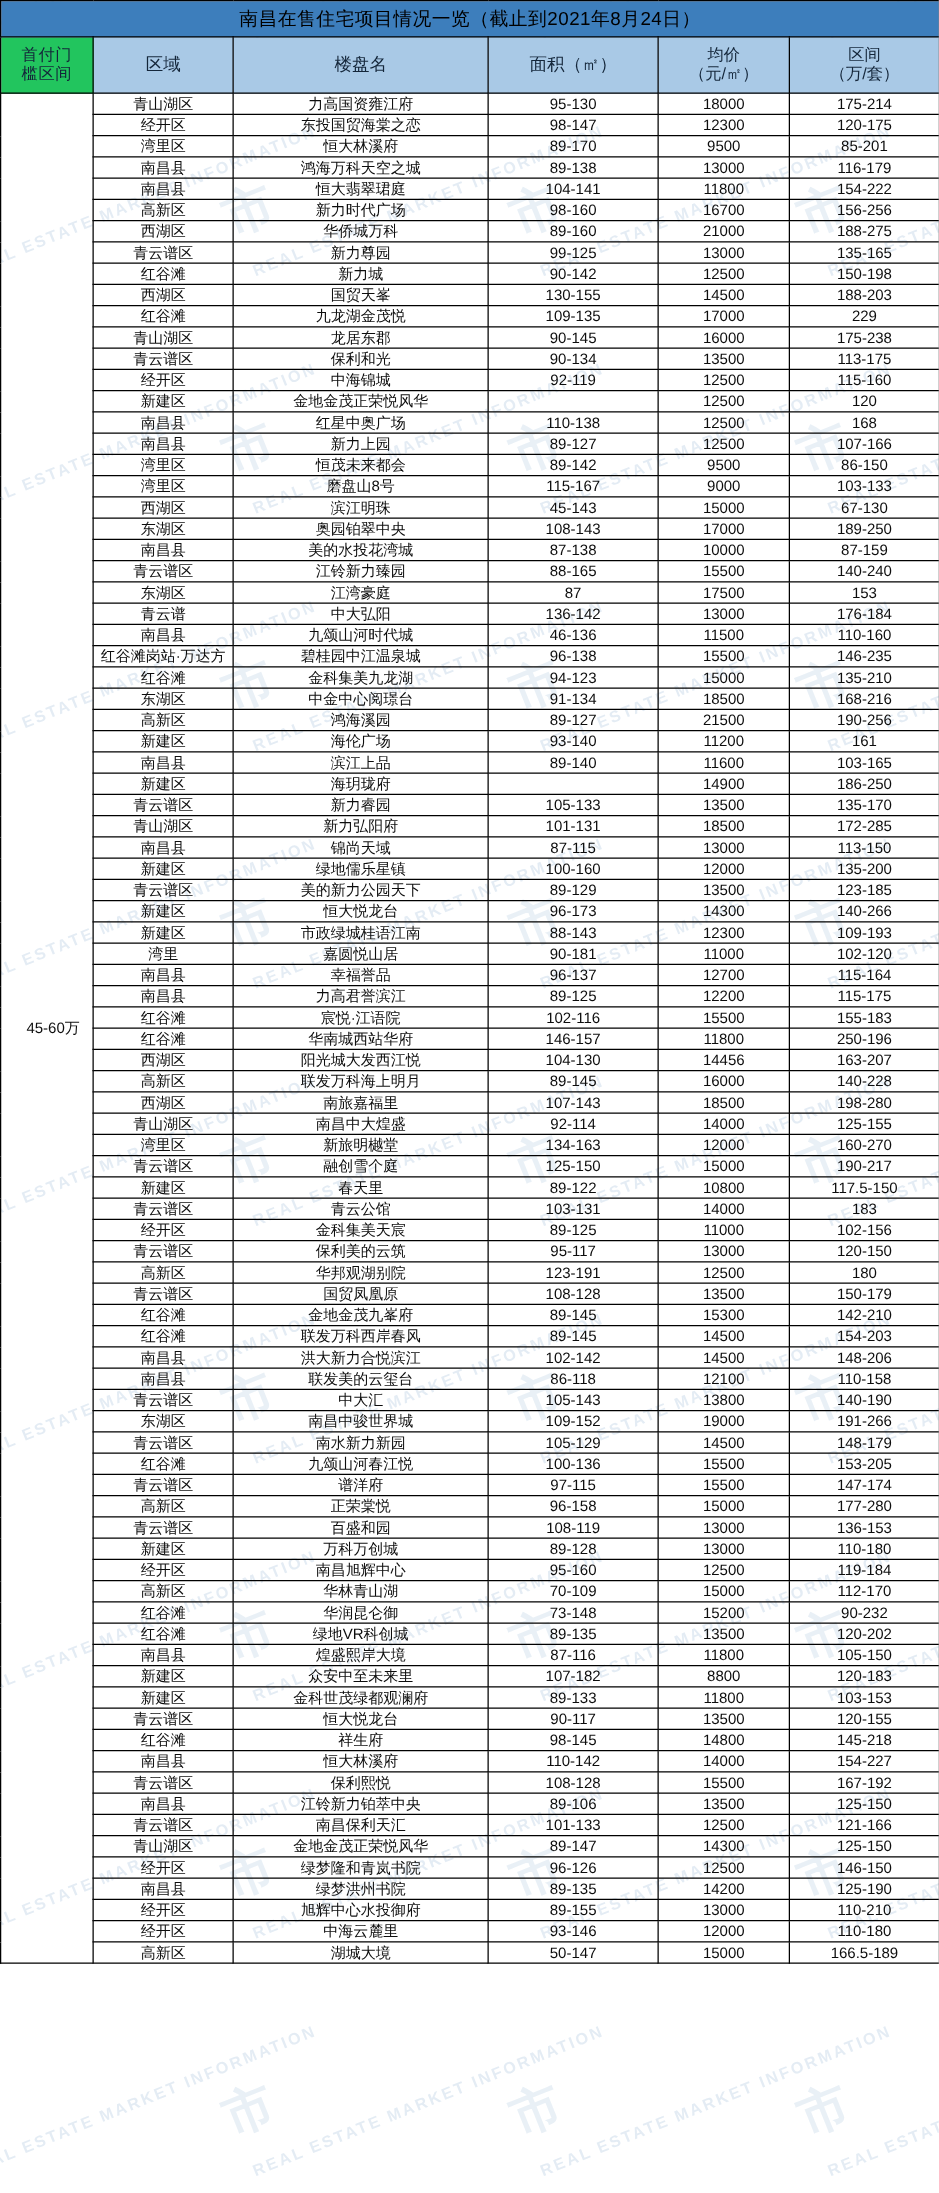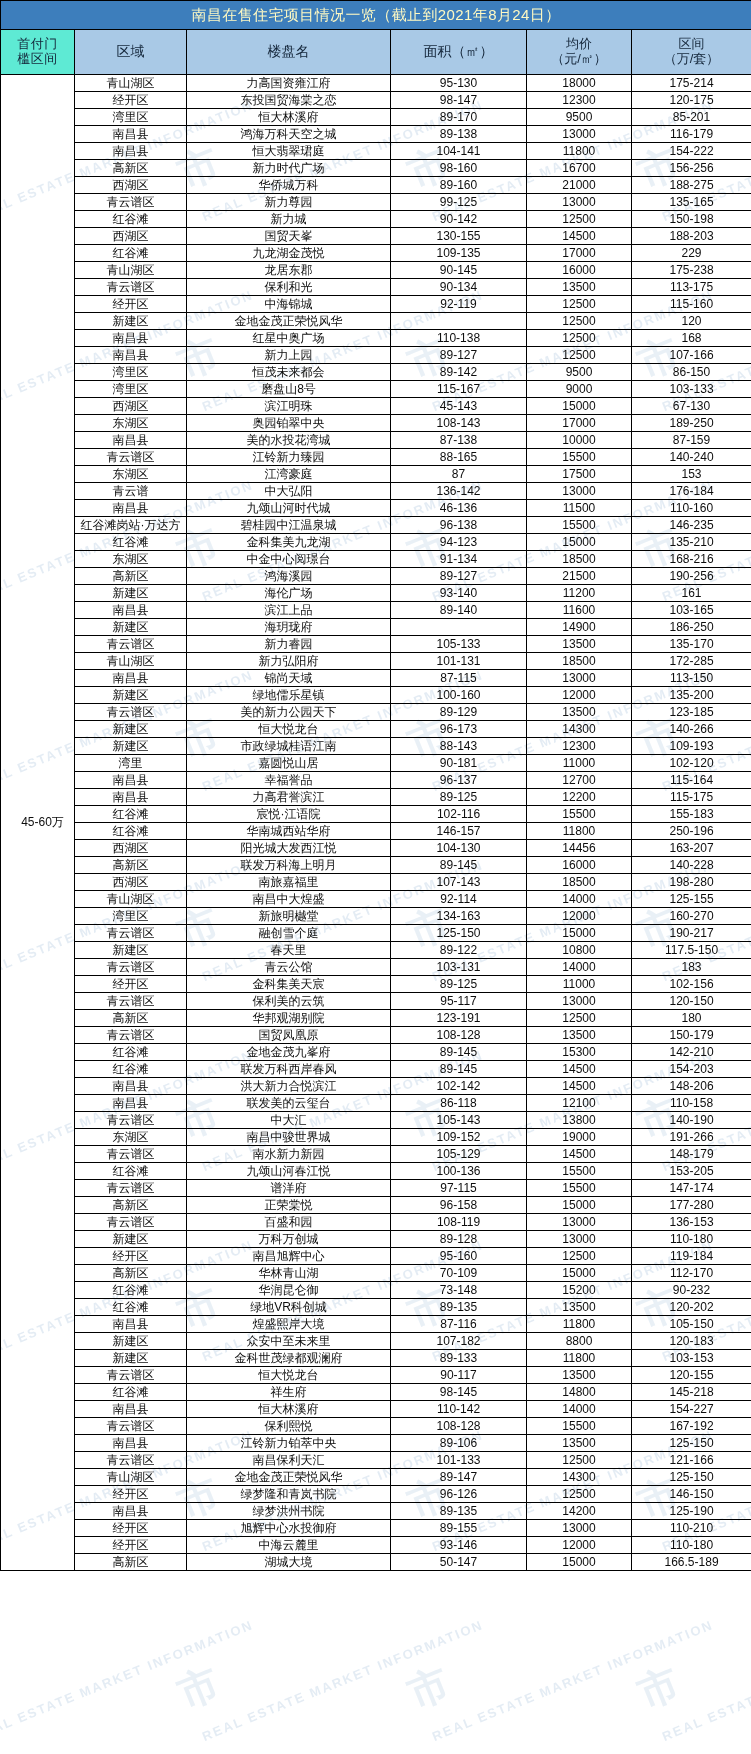--- a/index.html
+++ b/index.html
@@ -54,40 +54,40 @@
     padding: 0;
     text-align: center;
     vertical-align: middle;
     font-weight: normal;
     background-clip: padding-box;
   }
 
   
   .title-cell {
     background: #3d7ebc;
-    color: #fef9c3;
+    color: #000000;
     font-size: 15px;
     font-weight: bold;
     height: 28px;
     letter-spacing: 0.4px;
     border: 1px solid #2b5d8e;
     margin-left: 44px;
   }
 
   
   .hdr {
     background: #a9c9e6;
     color: #14263a;
     font-size: 14px;
     font-weight: bold;
     height: 44px;
     line-height: 1.12;
   }
   .hdr.firstcol {
-    background: #5eead4;
+    background: #22c55e;
     font-size: 13px;
     letter-spacing: 0.5px;
   }
   .hdr .sub { display: block; font-size: 13px; }
 
   
   td.cell {
     height: 16px;
     font-size: 12px;
     color: #0d0d0d;

